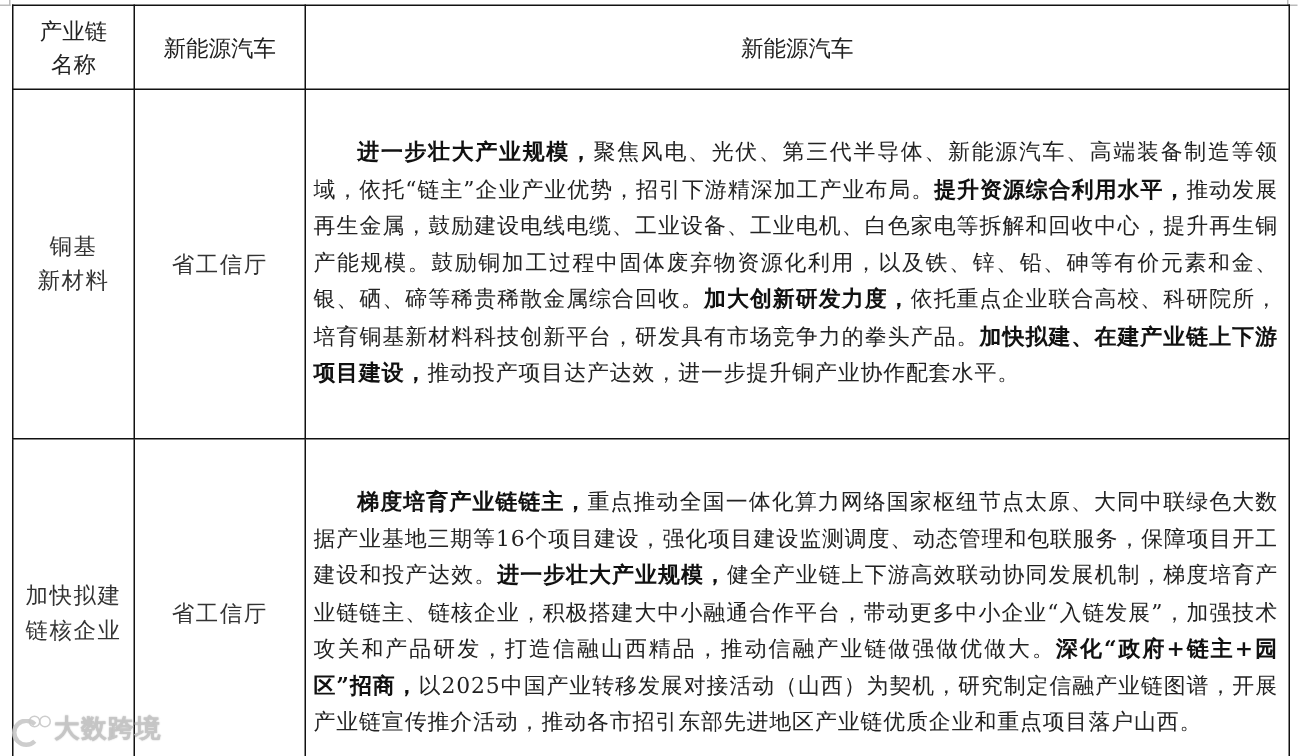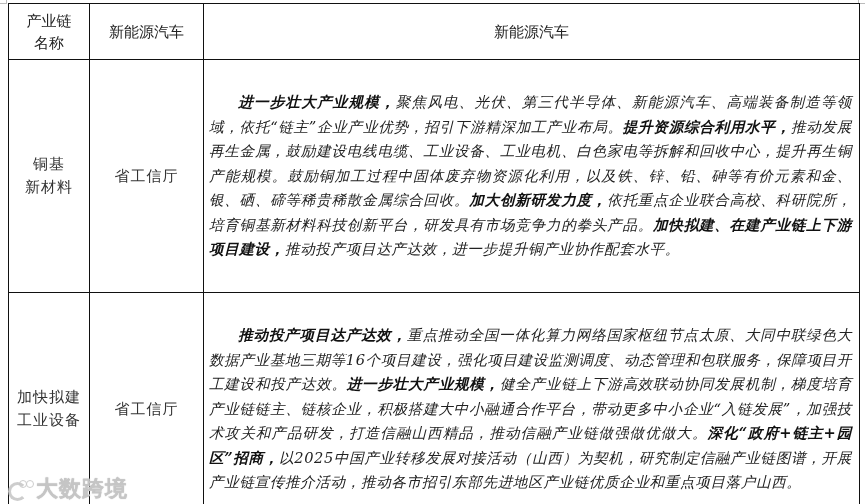--- a/index.html
+++ b/index.html
@@ -14,27 +14,27 @@
   td, th { border: 1.5px solid #111; padding: 0; vertical-align: middle; }
   th { font-weight: normal; font-family: "DejaVu Sans", "Liberation Sans", sans-serif;
        font-size: 15px; color: #222; height: 55px; text-align: center; line-height: 22px; }
   .c1 { width: 81px; }
   .c2 { width: 114px; }
   .c3 { width: auto; }
   td.name, td.lead { text-align: center; font-size: 15px; line-height: 23px;
                      font-family: "DejaVu Sans", "Liberation Sans", sans-serif; color: #333; letter-spacing: 1px; }
   td.points { text-align: justify; font-size: 14.6px; line-height: 24.6px;
               padding: 7px 7px 7px 5px; letter-spacing: 0.6px; color: #222; }
-  td.points p { margin: 0; text-indent: 2em; font-style: italic; }
+  td.points p { margin: 0; text-indent: 2em; }
   .row1 td { height: 218px; }
   .row2 td { height: 218px; }
   b { font-weight: bold; color: #111; }
   .watermark { position: absolute; left: 8px; top: 474px; display: flex; align-items: center;
                color: rgba(200,200,200,0.9); font-family: "DejaVu Sans", sans-serif;
-               font-size: 22px; font-weight: bold; letter-spacing: 1px;
+               font-size: 17px; font-weight: bold; letter-spacing: 1px;
                text-shadow: 0 0 1px #aaa; }
   .wm-logo { width: 22px; height: 18px; position: relative; margin-right: 6px; }
   .wm-logo .c { position: absolute; left: 0; top: 2px; width: 13px; height: 13px;
                 border: 3px solid rgba(200,200,200,0.9); border-right-color: transparent; border-radius: 50%; }
   .wm-logo .o1, .wm-logo .o2 { position: absolute; top: 0; width: 6px; height: 6px;
                 border: 1.5px solid rgba(200,200,200,0.9); border-radius: 50%; }
   .wm-logo .o1 { left: 11px; } .wm-logo .o2 { left: 18px; }
 </style>
 </head>
 <body>
@@ -65,25 +65,25 @@
         <span>新材料</span>
       </td>
       <td class="lead">省工信厅</td>
       <td class="points">
         <p><b>进一步壮大产业规模，</b><span>聚焦风电、光伏、第三代半导体、新能源汽车、高端装备制造等领域，依托“链主”企业产业优势，招引下游精深加工产业布局。</span><b>提升资源综合利用水平，</b><span>推动发展再生金属，鼓励建设电线电缆、工业设备、工业电机、白色家电等拆解和回收中心，提升再生铜产能规模。鼓励铜加工过程中固体废弃物资源化利用，以及铁、锌、铅、砷等有价元素和金、银、硒、碲等稀贵稀散金属综合回收。</span><b>加大创新研发力度，</b><span>依托重点企业联合高校、科研院所，培育铜基新材料科技创新平台，研发具有市场竞争力的拳头产品。</span><b>加快拟建、在建产业链上下游项目建设，</b><span>推动投产项目达产达效，进一步提升铜产业协作配套水平。</span></p>
       </td>
     </tr>
     <tr class="row2">
       <td class="name">
         <span>加快拟建</span><br>
-        <span>工业设备</span>
+        <span>链核企业</span>
       </td>
       <td class="lead">省工信厅</td>
       <td class="points">
-        <p><b>推动投产项目达产达效，</b><span>重点推动全国一体化算力网络国家枢纽节点太原、大同中联绿色大数据产业基地三期等16个项目建设，强化项目建设监测调度、动态管理和包联服务，保障项目开工建设和投产达效。</span><b>进一步壮大产业规模，</b><span>健全产业链上下游高效联动协同发展机制，梯度培育产业链链主、链核企业，积极搭建大中小融通合作平台，带动更多中小企业“入链发展”，加强技术攻关和产品研发，打造信融山西精品，推动信融产业链做强做优做大。</span><b>深化“政府+链主+园区”招商，</b><span>以2025中国产业转移发展对接活动（山西）为契机，研究制定信融产业链图谱，开展产业链宣传推介活动，推动各市招引东部先进地区产业链优质企业和重点项目落户山西。</span></p>
+        <p><b>梯度培育产业链链主，</b><span>重点推动全国一体化算力网络国家枢纽节点太原、大同中联绿色大数据产业基地三期等16个项目建设，强化项目建设监测调度、动态管理和包联服务，保障项目开工建设和投产达效。</span><b>进一步壮大产业规模，</b><span>健全产业链上下游高效联动协同发展机制，梯度培育产业链链主、链核企业，积极搭建大中小融通合作平台，带动更多中小企业“入链发展”，加强技术攻关和产品研发，打造信融山西精品，推动信融产业链做强做优做大。</span><b>深化“政府+链主+园区”招商，</b><span>以2025中国产业转移发展对接活动（山西）为契机，研究制定信融产业链图谱，开展产业链宣传推介活动，推动各市招引东部先进地区产业链优质企业和重点项目落户山西。</span></p>
       </td>
     </tr>
   </tbody>
 </table>
 
 <div class="watermark">
   <div class="wm-logo">
     <div class="c"></div>
       <div class="o1"></div>
       <div class="o2"></div>

